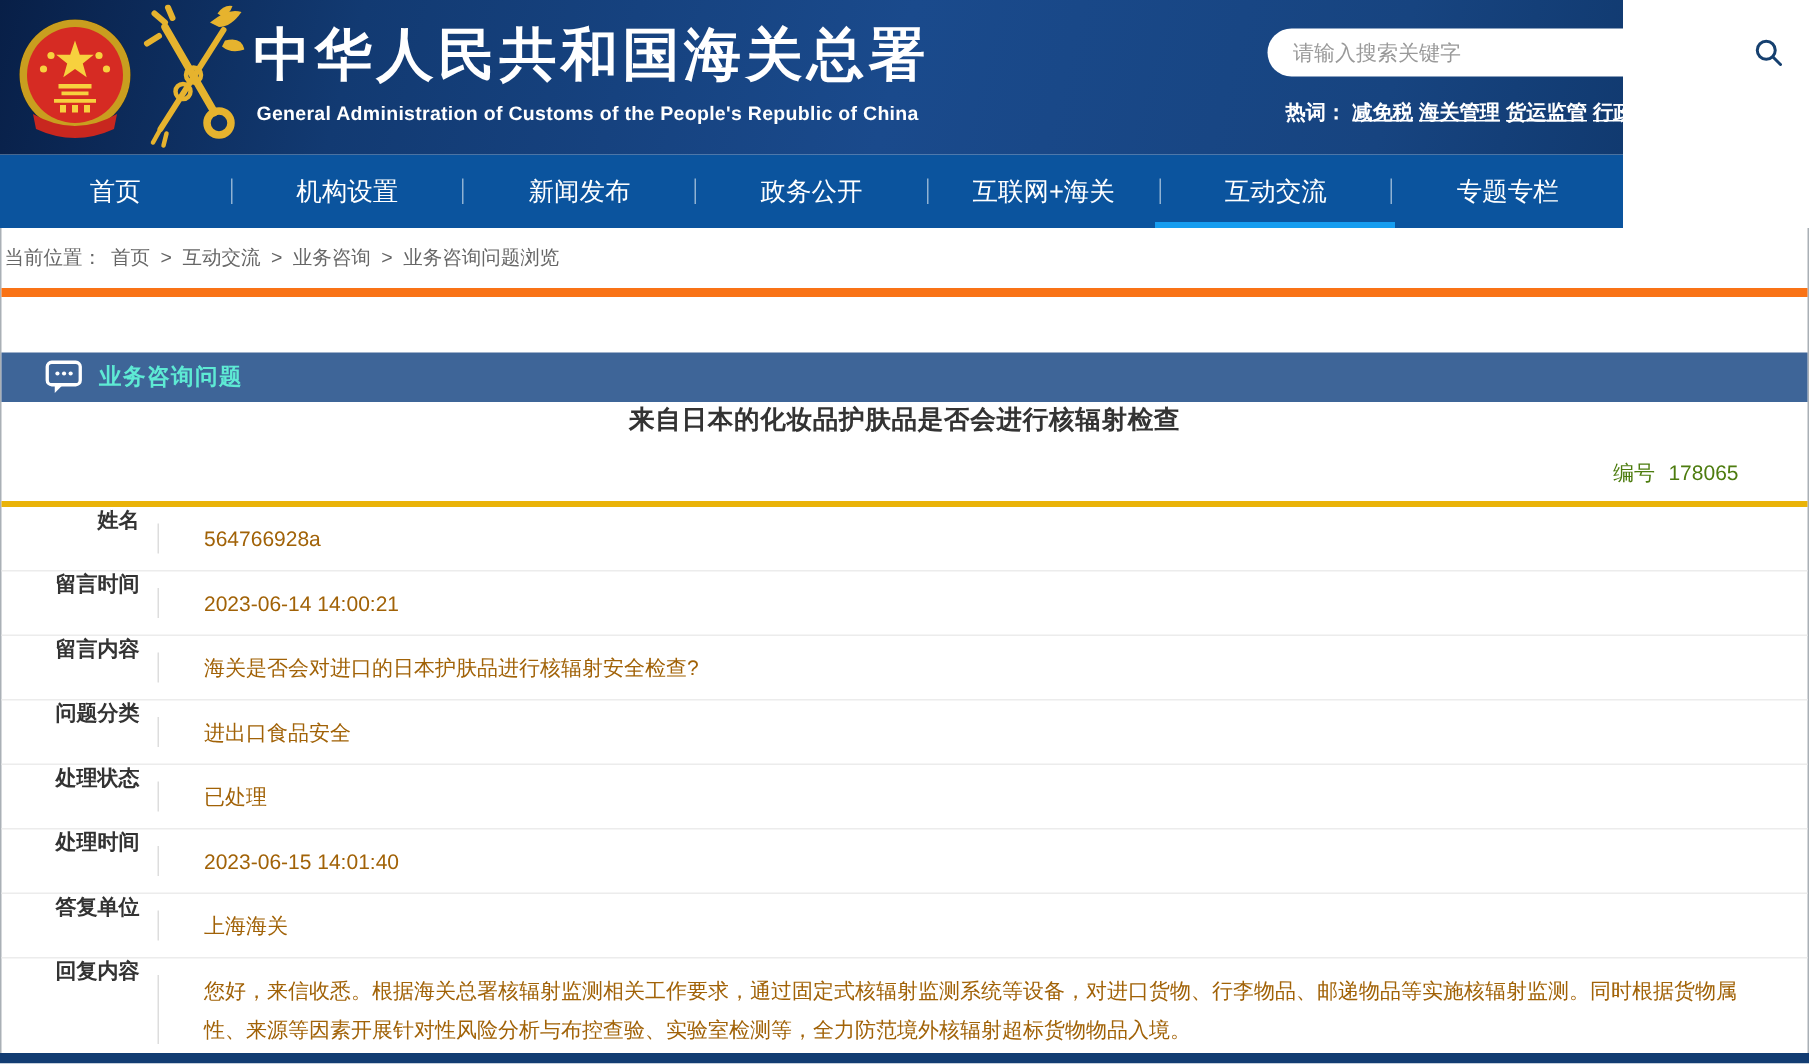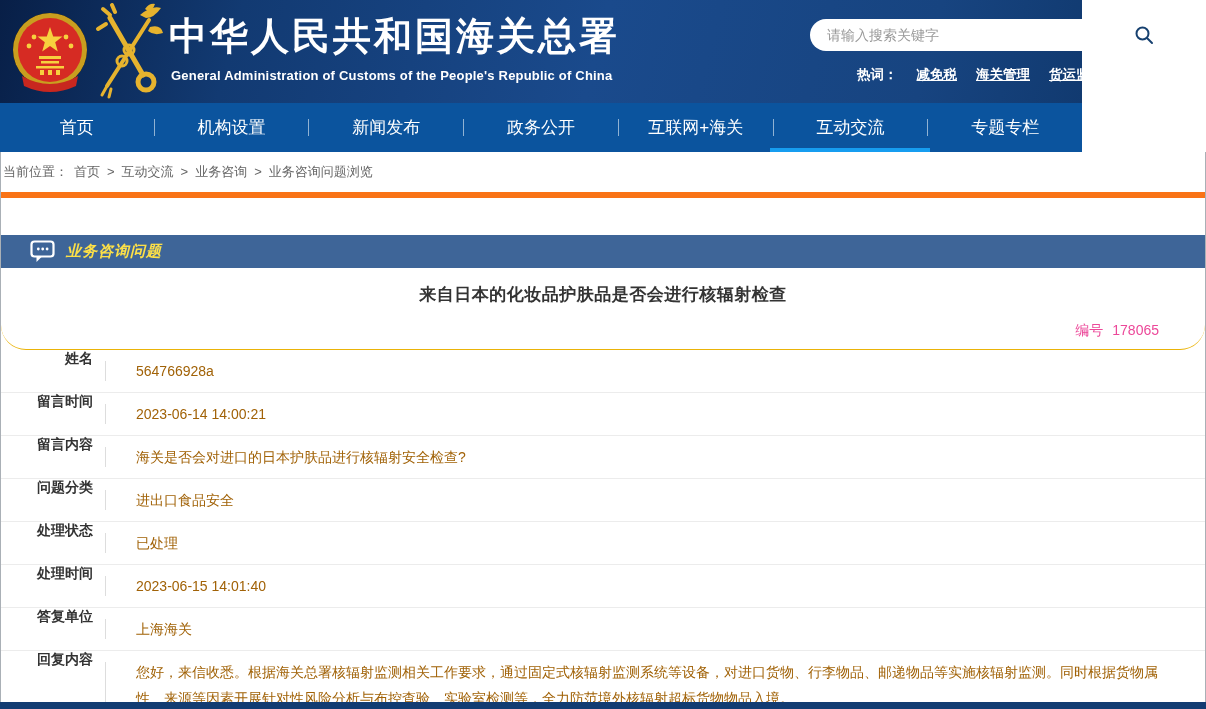--- a/index.html
+++ b/index.html
@@ -5,47 +5,47 @@
   html,body{margin:0;padding:0;background:#fff;}
   body{width:1206px;height:709px;font-family:"Liberation Sans","DejaVu Sans",sans-serif;overflow:hidden;}
   .page{position:relative;width:1082px;height:709px;background:#fff;}
 
   
   .header{position:relative;height:103px;background:linear-gradient(105deg,#081f47 0%,#123a72 22%,#1a4a8c 55%,#174480 85%,#113a70 100%);}
   .emblem{position:absolute;left:10px;top:6px;width:80px;height:92px;}
   .customs-logo{position:absolute;left:93px;top:3px;width:70px;height:98px;}
   .site-title{position:absolute;left:169px;top:11px;color:#fff;font-size:38px;font-weight:bold;letter-spacing:3px;white-space:nowrap;}
   .site-subtitle{position:absolute;left:171px;top:68px;color:#fff;font-size:13px;font-weight:bold;letter-spacing:0.2px;white-space:nowrap;}
-  .search-box{position:absolute;left:810px;top:19px;width:351px;height:32px;background:#fff;border-radius:17px;display:flex;align-items:center;}
+  .search-box{position:absolute;left:845px;top:19px;width:351px;height:32px;background:#fff;border-radius:17px;display:flex;align-items:center;}
   .search-input{flex:1;border:none;outline:none;background:transparent;margin-left:15px;font-size:14px;color:#333;}
   .search-input::placeholder{color:#999;}
   .search-btn{width:34px;height:32px;display:flex;align-items:center;justify-content:center;cursor:pointer;background:none;border:none;padding:0;}
-  .hotwords{position:absolute;left:857px;top:66px;display:flex;gap:19px;color:#fff;font-size:13.5px;font-weight:bold;white-space:nowrap;}
+  .hotwords{position:absolute;left:857px;top:66px;display:flex;gap:4px;color:#fff;font-size:13.5px;font-weight:bold;white-space:nowrap;}
   .hotword{text-decoration:underline;cursor:pointer;}
 
   
   .nav{height:49px;background:#0b549e;display:flex;align-items:center;}
   .nav-item{flex:1;text-align:center;color:#fff;font-size:17px;height:49px;line-height:49px;position:relative;cursor:pointer;white-space:nowrap;}
   .nav-sep{width:1px;height:17px;background:rgba(255,255,255,0.55);}
   .nav-item.active::after{content:"";position:absolute;left:50%;transform:translateX(-50%);bottom:0;width:160px;height:4px;background:#169df0;}
 
   
   .main{box-sizing:border-box;width:1206px;border-left:1px solid #aab0b6;border-right:1px solid #aab0b6;background:#fff;min-height:550px;}
   .breadcrumb{height:40px;line-height:40px;color:#666;font-size:13px;border-bottom:6px solid #f97316;padding-left:2px;white-space:nowrap;}
   .breadcrumb .bc-label{margin-right:6px;}
   .bc-sep{margin:0 7px;color:#666;}
   .bc-link{cursor:pointer;}
   .gap{height:37px;}
   .section-bar{height:33px;background:#3e6598;display:flex;align-items:center;padding-left:29px;}
   .section-icon{margin-right:11px;display:flex;align-items:center;}
-  .section-title{color:#fde047;font-size:15px;font-weight:bold;letter-spacing:1px;font-style:italic;}
+  .section-title{color:#5eead4;font-size:15px;font-weight:bold;letter-spacing:1px;}
 
-  .title-block{padding-top:15px;border-bottom:1px solid #eab308;border-radius:25px;}
+  .title-block{border-bottom:4px solid #eab308;}
   .q-title{text-align:center;font-size:17px;font-weight:bold;color:#333;letter-spacing:0.5px;}
-  .q-number{text-align:right;padding-right:46px;color:#ec4899;font-size:14px;margin-top:16px;margin-bottom:9px;}
+  .q-number{text-align:right;padding-right:46px;color:#4d7c0f;font-size:14px;margin-top:16px;margin-bottom:9px;}
   .q-number .num{margin-left:9px;}
 
   .field-row{display:flex;align-items:flex-start;min-height:43px;box-sizing:border-box;border-bottom:1px solid #ececec;}
   .field-label{width:92px;flex-shrink:0;text-align:right;color:#333;font-weight:bold;font-size:14px;}
   .field-sep{width:1px;align-self:stretch;margin:11px 0 11px 12px;background:#ddd;flex-shrink:0;}
   .field-value{color:#a16207;font-size:14px;line-height:26px;margin-left:30px;padding:8px 44px 8px 0;}
 
   .bottom-strip{position:absolute;left:0;bottom:0;width:1206px;height:7px;background:#123c72;}
 </style>
 </head>

